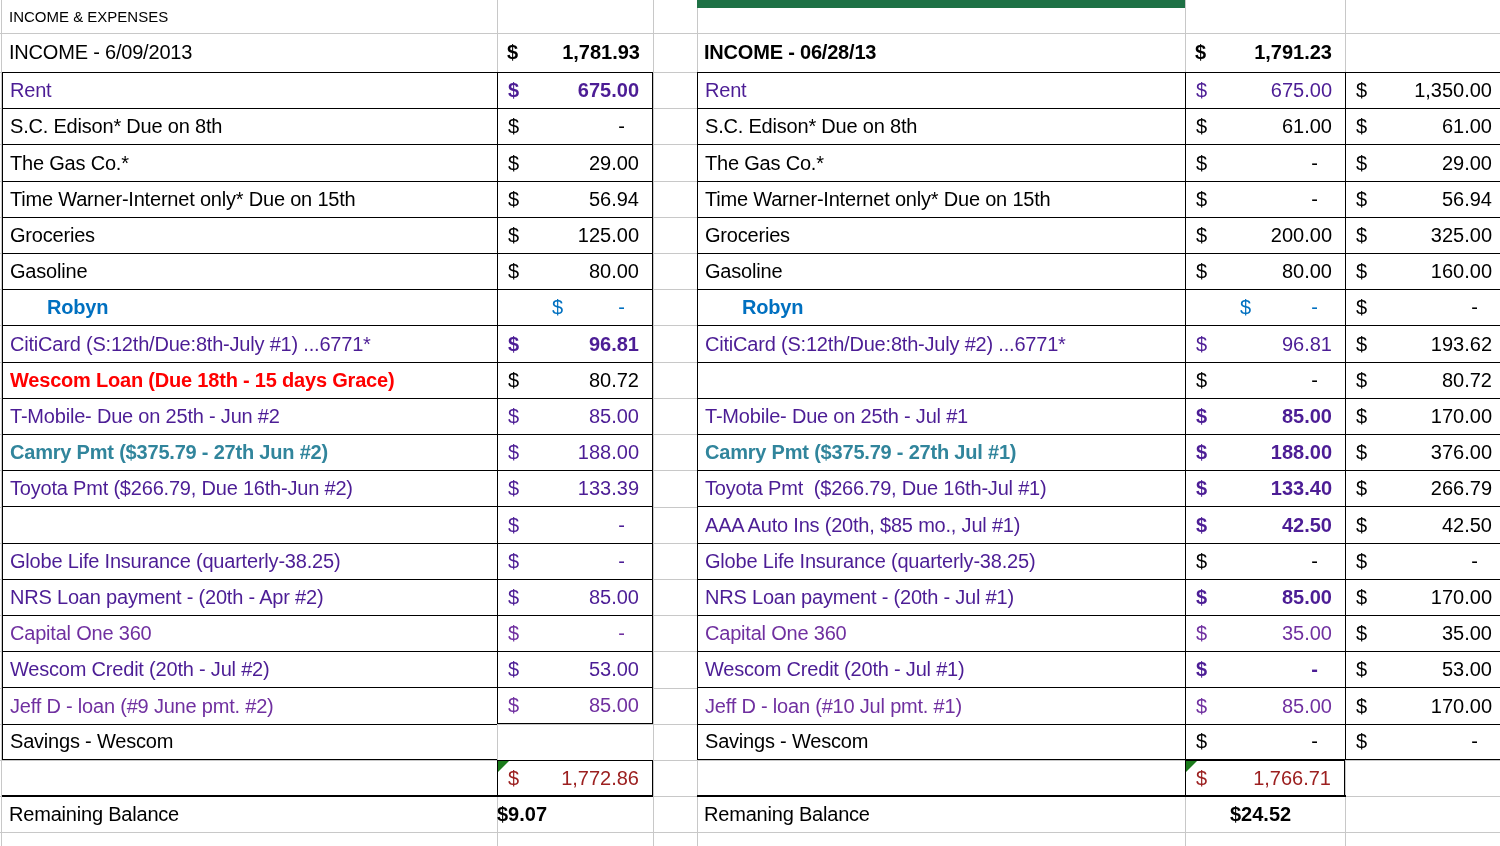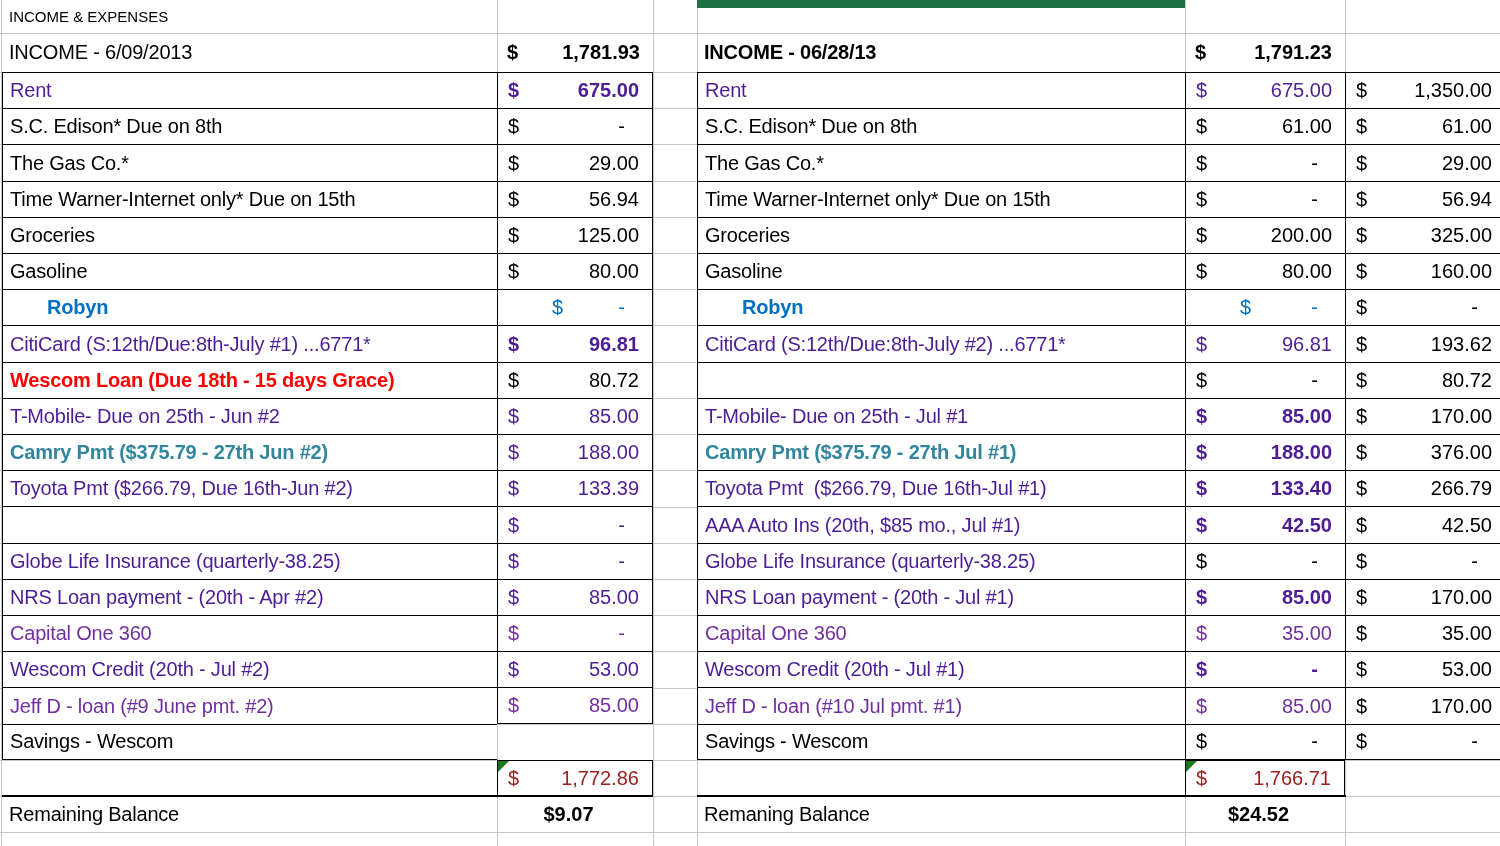--- a/index.html
+++ b/index.html
@@ -22,21 +22,21 @@
   .amt.dash{margin-right:14px;}
   .c-black{color:#000;} .c-green{color:#4c1d95;} .c-blue{color:#0070C0;padding-left:44px;}
   .c-red{color:#FF0000;} .c-teal{color:#31859C;} .c-purple{color:#7030A0;}
   .c-darkred{color:#9C2020;}
   .bold{font-weight:700;}
   .abscell{position:absolute;display:flex;align-items:center;font-size:20px;box-sizing:border-box;}
   .triangle{position:absolute;top:0;left:0;width:0;height:0;
             border-top:11px solid #1b7b1b;border-right:11px solid transparent;}
   .greenbar{position:absolute;left:697px;top:0;width:488px;height:8px;background:#1E7145;}
   .title{font-weight:400;font-size:15px;padding-left:7px;}
-  .rightal{justify-content:center;}
+  .rightal{justify-content:flex-start;}
 </style>
 </head>
 <body>
 
 <div id="sheet">
 
   <div id="gridlayer">
       <div class="vgrid" style="left: 1px;"></div>
       <div class="vgrid" style="left: 497px;"></div>
       <div class="vgrid" style="left: 653px;"></div>
@@ -451,17 +451,17 @@
 
   <div class="abscell" style="left:2px;top:796px;width:495px;height:36px;">
     <span class="lbl">Remaining Balance</span>
   </div>
   <div class="abscell money bold rightal" style="left:497px;top:796px;width:156px;height:36px;">
     <span class="amt">$9.07</span>
   </div>
   <div class="abscell" style="left:697px;top:796px;width:488px;height:36px;">
     <span class="lbl">Remaning Balance</span>
   </div>
-  <div class="abscell money bold rightal" style="left:1185px;top:796px;width:160px;height:36px;">
+  <div class="abscell money bold rightal" style="left:1185px;top:796px;width:160px;height:36px;padding-left:45px;">
     <span class="amt">$24.52</span>
   </div>
 
 </div>
 
 </body></html>

